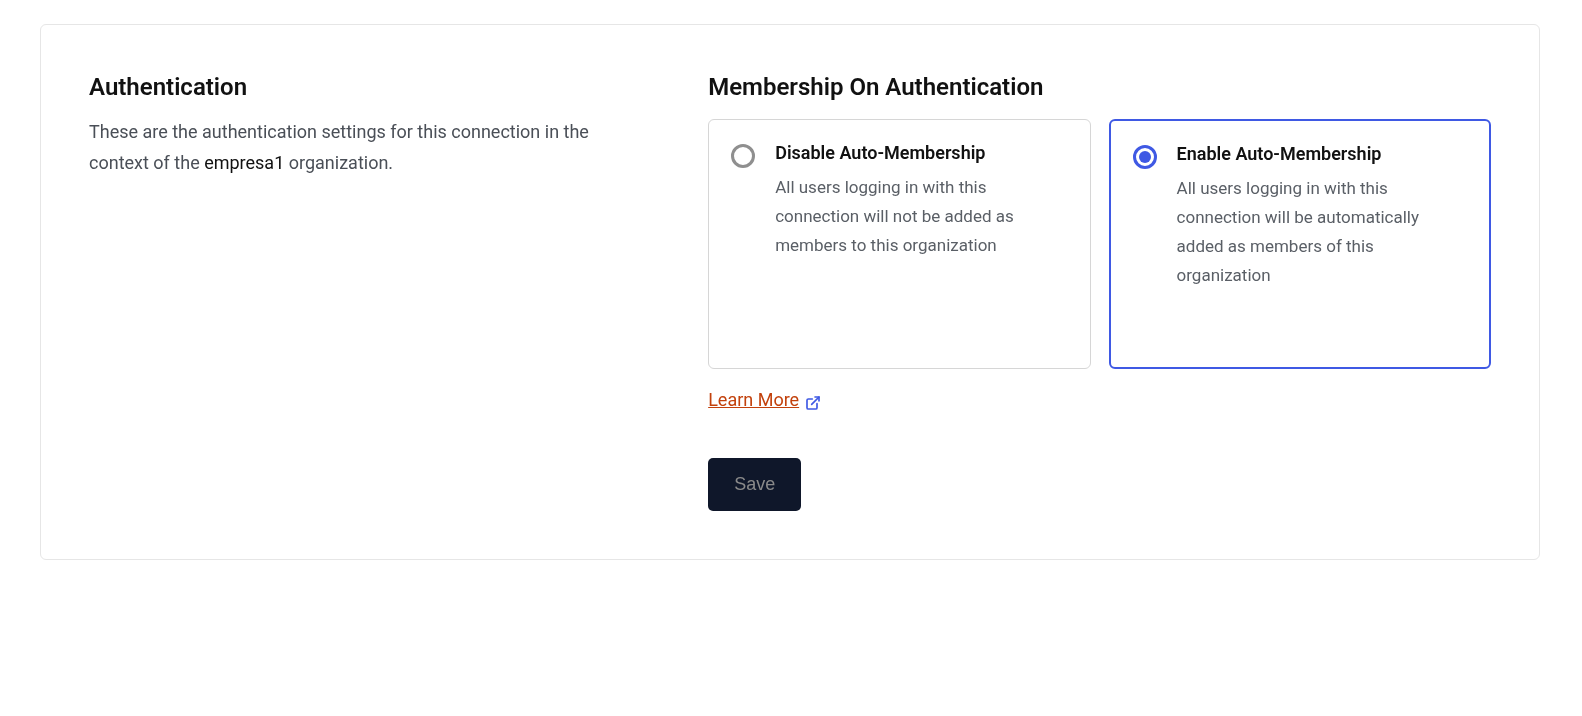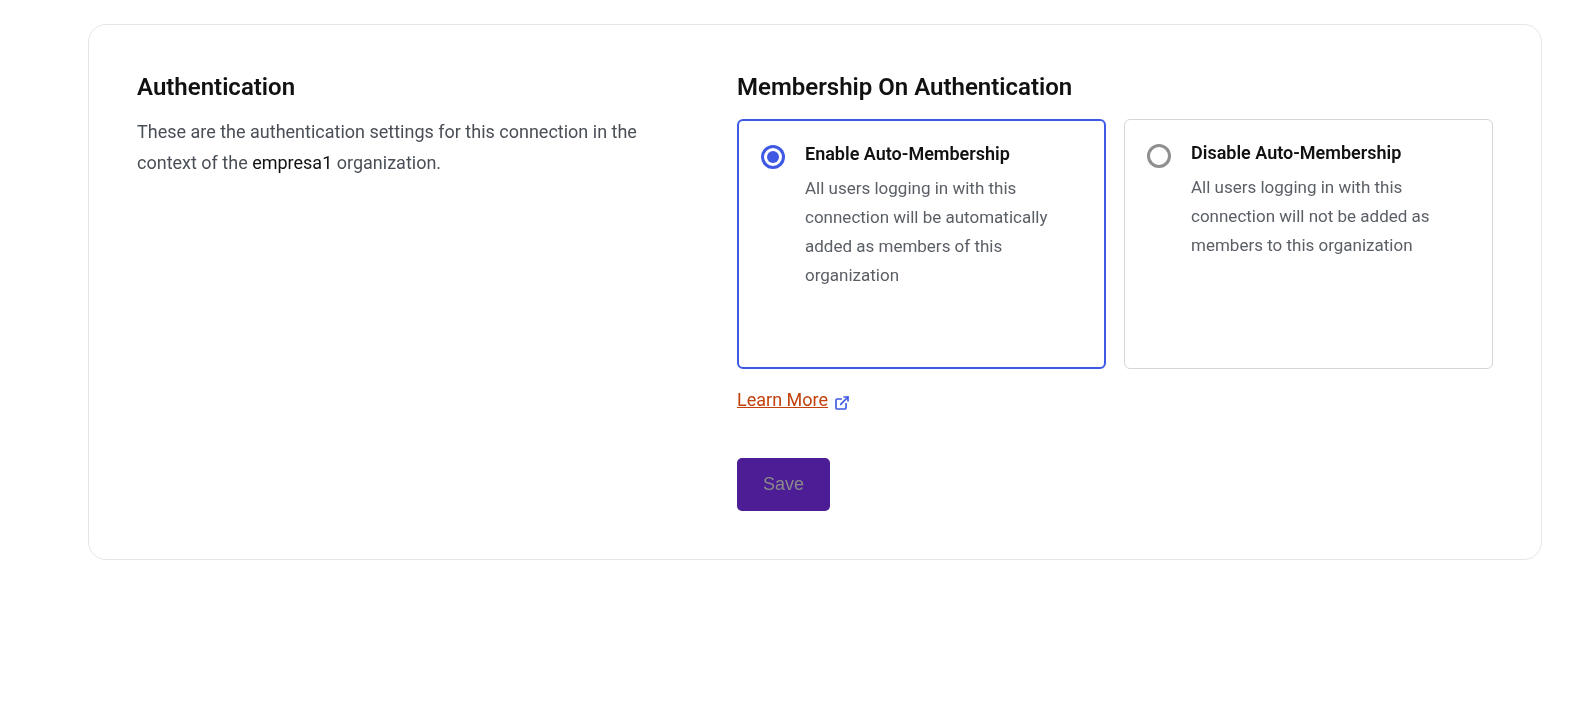--- a/index.html
+++ b/index.html
@@ -4,27 +4,26 @@
   <style>
     * { box-sizing: border-box; margin: 0; padding: 0; }
     body {
       font-family: -apple-system, BlinkMacSystemFont, "Segoe UI", Roboto, Helvetica, Arial, sans-serif;
       background: #ffffff;
       color: #1e212a;
       padding: 24px 40px;
     }
     .panel {
       border: 1px solid #e6e6e6;
-      border-radius: 18px;
+      border-radius: 6px;
       padding: 48px;
       display: grid;
       grid-template-columns: 1fr 1.4fr;
       gap: 60px;
       max-width: 1500px;
-      margin-left: 48px;
     }
     .left h2 {
       font-size: 24px;
       font-weight: 600;
       margin-bottom: 16px;
       color: #111;
     }
     .left p {
       font-size: 18px;
       line-height: 1.7;
@@ -102,21 +101,21 @@
       font-size: 18px;
       color: #c2410c;
       text-decoration: underline;
       margin-bottom: 48px;
     }
     .ext-icon {
       width: 16px; height: 16px;
       display: inline-block;
     }
     .save-btn {
-      background: #4c1d95;
+      background: #0f172a;
       color: #8a8a8a;
       border: none;
       border-radius: 5px;
       padding: 16px 26px;
       font-size: 18px;
       cursor: default;
     }
   </style>
 </head>
 <body>
@@ -126,29 +125,29 @@
     <h2>Authentication</h2>
     <p>
       <span>These are the authentication settings for this connection in the context of the </span><strong>empresa1</strong><span> organization.</span>
     </p>
   </div>
 
   <div class="right">
     <h3>Membership On Authentication</h3>
 
     <div class="options">
+      <div class="option">
+        <span class="radio"></span>
+        <div class="title">Disable Auto-Membership</div>
+        <div class="desc">All users logging in with this connection will not be added as members to this organization</div>
+      </div>
       <div class="option selected">
         <span class="radio"></span>
         <div class="title">Enable Auto-Membership</div>
         <div class="desc">All users logging in with this connection will be automatically added as members of this organization</div>
-      </div>
-      <div class="option">
-        <span class="radio"></span>
-        <div class="title">Disable Auto-Membership</div>
-        <div class="desc">All users logging in with this connection will not be added as members to this organization</div>
       </div>
     </div>
 
     <a href="#" class="learn-more">
       <span>Learn More</span>
       <span class="ext-icon">
         <svg viewBox="0 0 24 24" width="16" height="16" fill="none" stroke="#3f59e4" stroke-width="2.5" stroke-linecap="round" stroke-linejoin="round">
           <path d="M18 13v6a2 2 0 0 1-2 2H5a2 2 0 0 1-2-2V8a2 2 0 0 1 2-2h6"></path>
           <polyline points="15 3 21 3 21 9"></polyline>
           <line x1="10" y1="14" x2="21" y2="3"></line>

